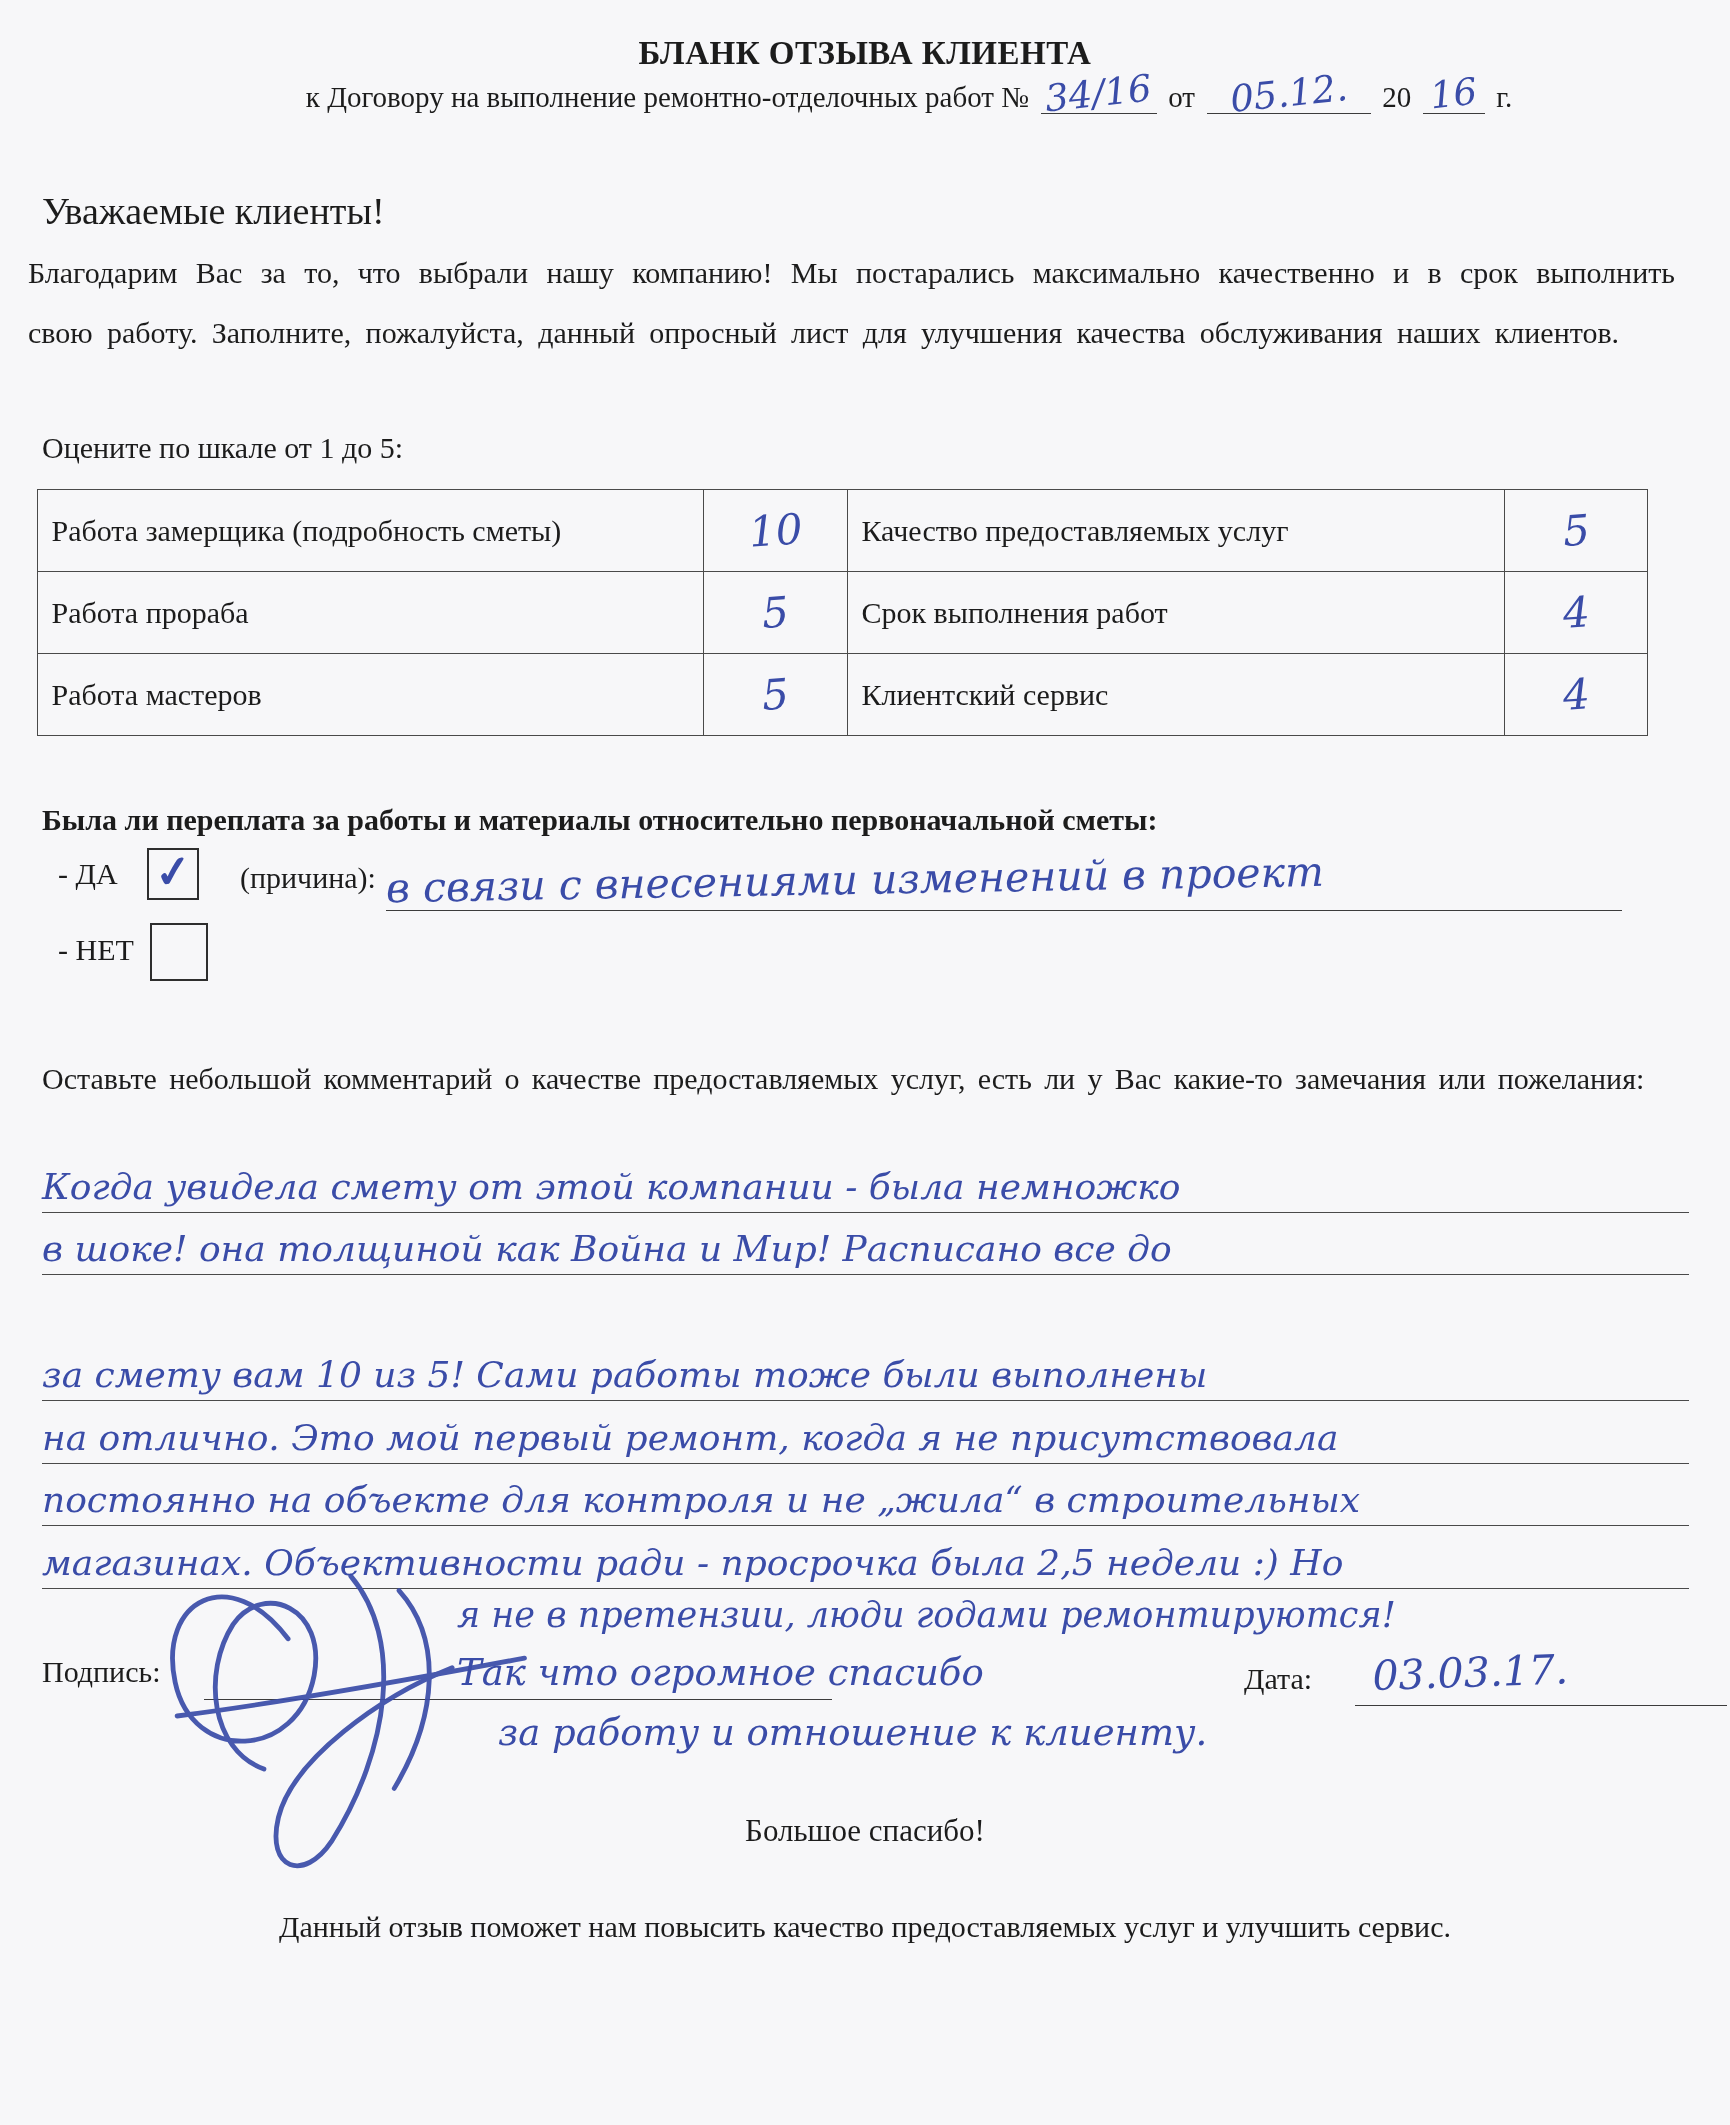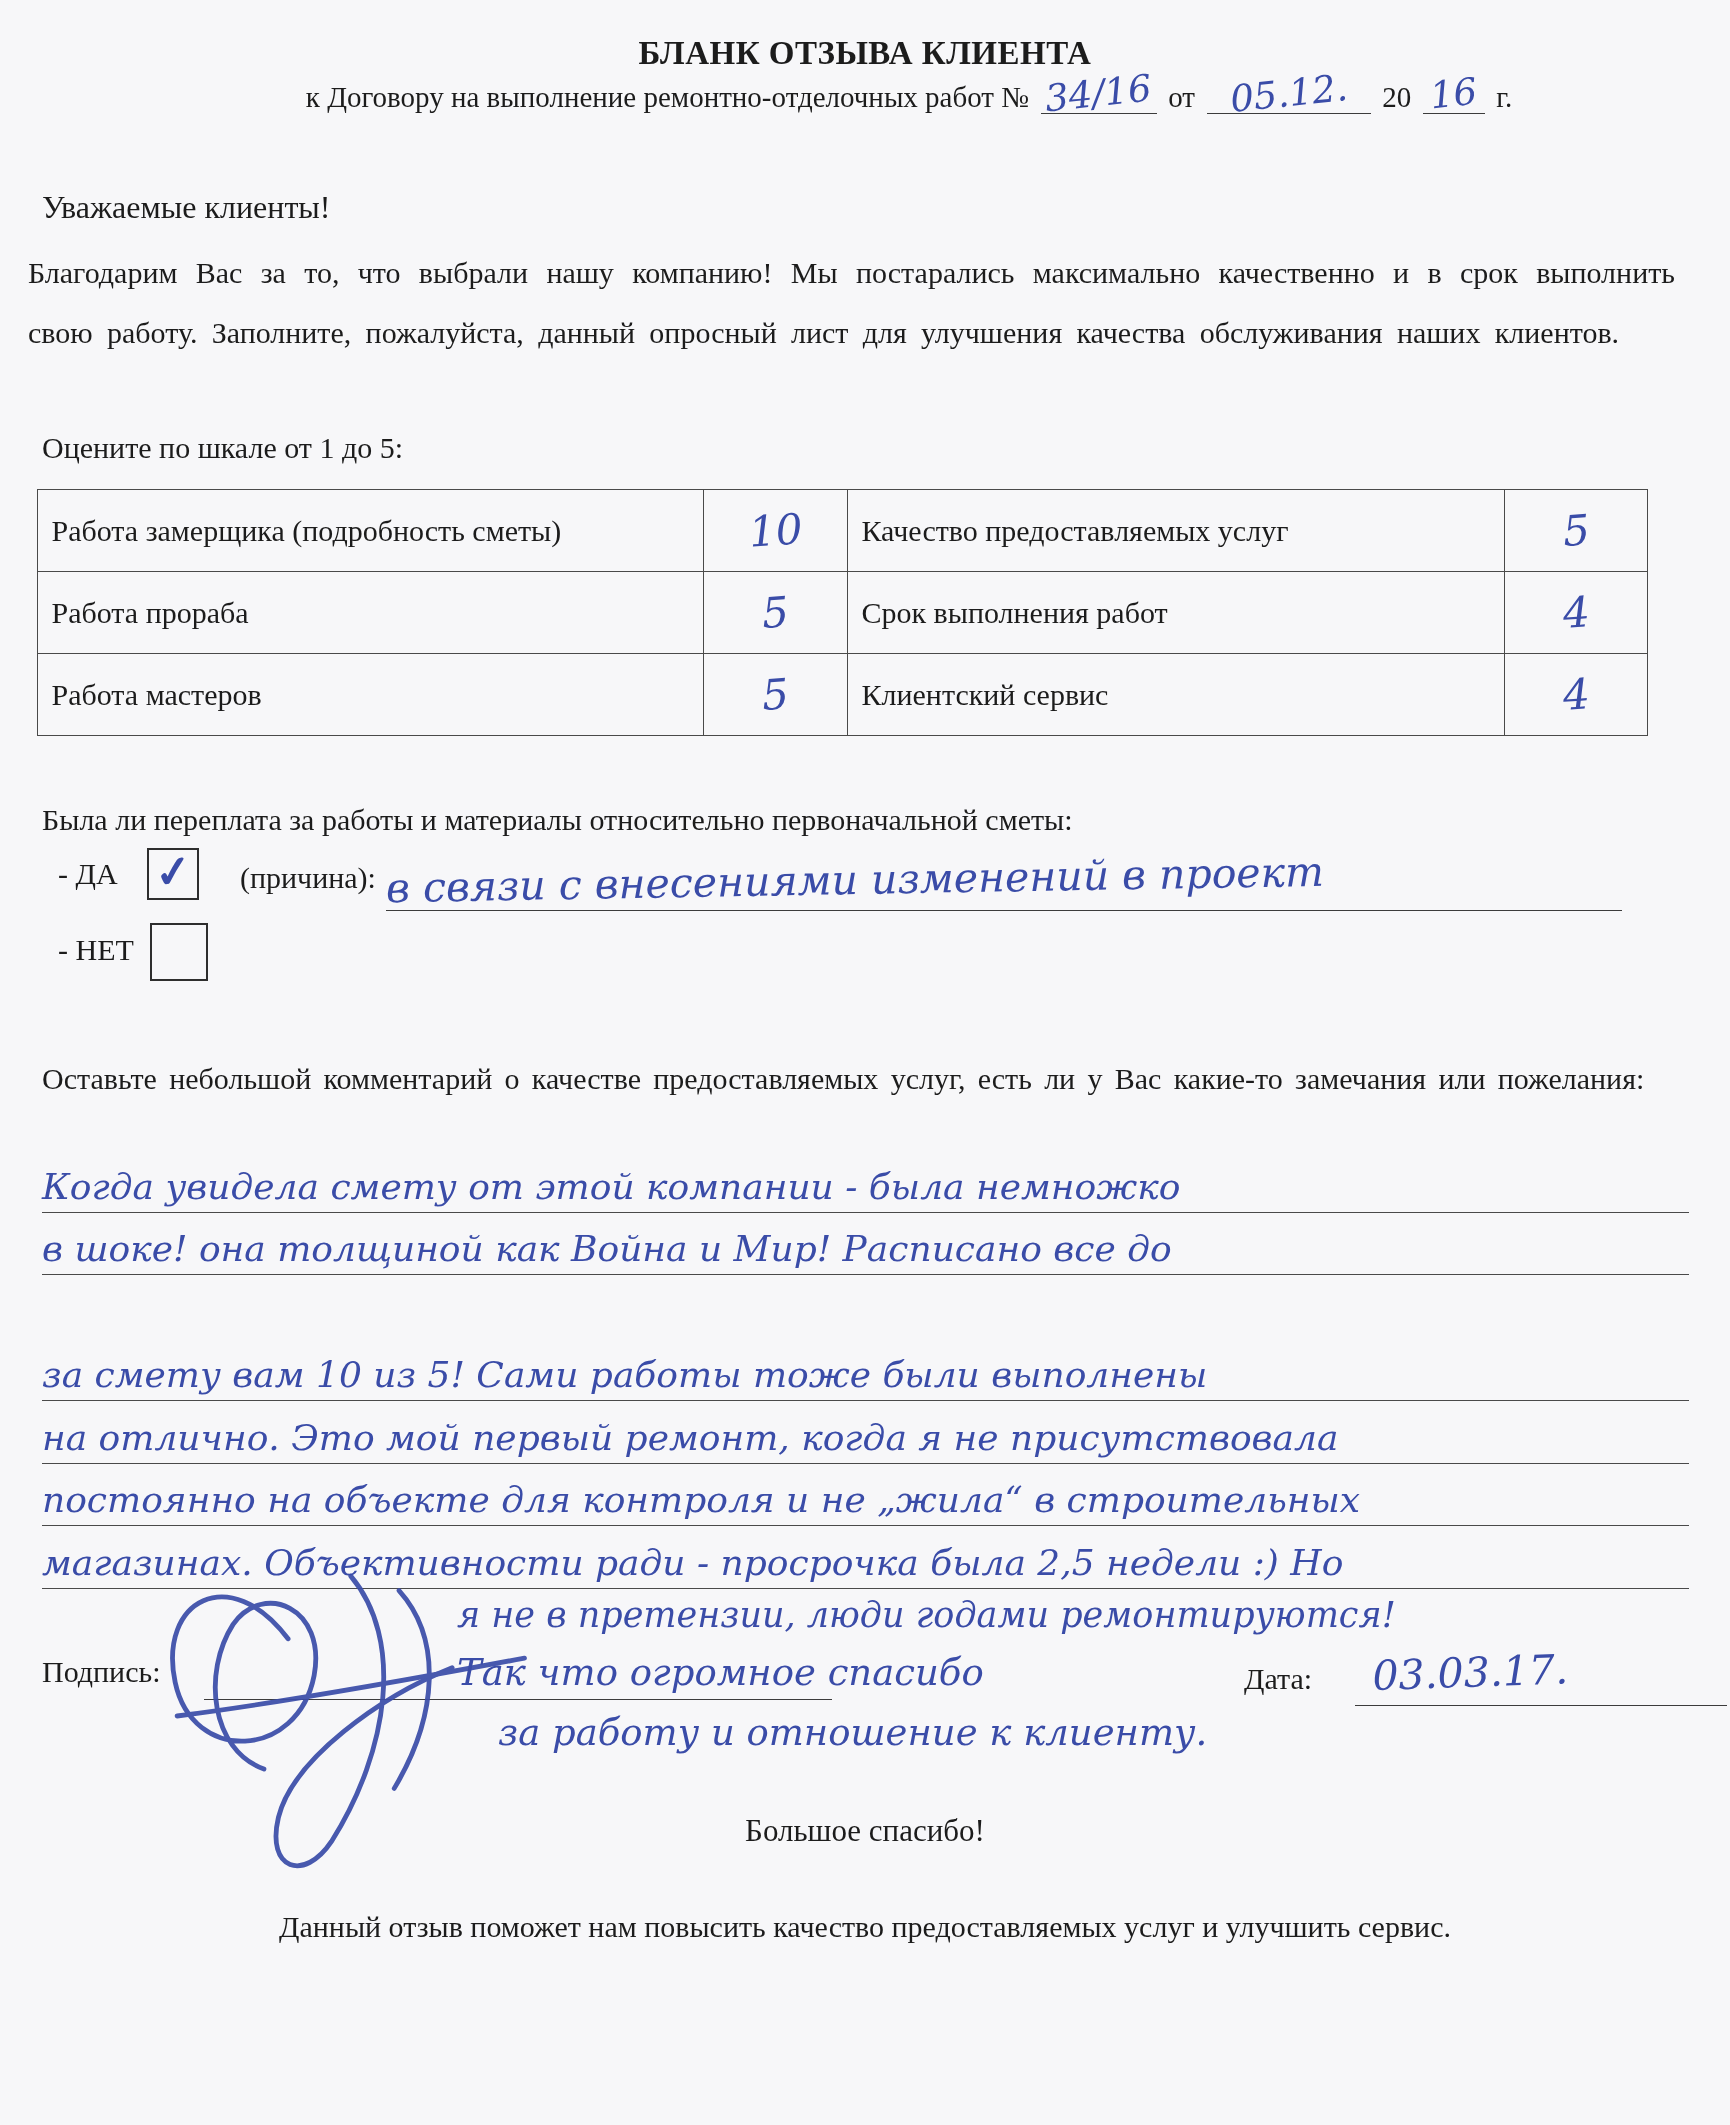--- a/index.html
+++ b/index.html
@@ -28,37 +28,37 @@
     top:79px;left:0;width:100%;
     display:flex;justify-content:center;align-items:flex-end;gap:11.6px;
     font-size:29px;
     padding-left:44px;
   }
   .blank{display:inline-block;border-bottom:1.9px solid #3c3c3c;text-align:center;}
   .blank-num{min-width:116px;}
   .blank-date{min-width:164px;}
   .blank-year{min-width:62px;}
   .hw-head{font-size:37px;line-height:29px;display:inline-block;transform:rotate(-6deg);}
-  .greeting{top:189px;left:42px;font-size:32px;}
+  .greeting{top:189px;left:42px;font-size:38px;}
   .body-par{
     top:243px;left:28px;width:1647px;
     font-size:30px;line-height:60px;text-align:justify;word-spacing:6.8px;
   }
   .scale-prompt{top:431px;left:42px;font-size:30px;}
   table.ratings{
     position:absolute;top:489px;left:37px;
     border-collapse:collapse;table-layout:fixed;width:1610px;
   }
   table.ratings td{
     border:1.9px solid #4a4a4a;height:81px;
     font-size:30px;padding:0 13.5px;background:transparent;
   }
   td.score{text-align:center;padding:0;}
   .score .hw{font-size:42px;display:inline-block;transform:rotate(-4deg);}
-  .question{top:803px;left:42px;font-size:30px;}
+  .question{top:803px;left:42px;font-size:30px;font-weight:bold;}
   .yesno-label{font-size:30px;margin-left:16px;}
   .checkbox{
     border:2.9px solid #2e2e2e;background:transparent;
     width:48px;height:48px;text-align:center;
   }
   .check{font-size:44px;line-height:46px;color:#3a4ca8;display:inline-block;transform:rotate(-6deg);font-weight:bold;}
   .reason-line{border-bottom:1.9px solid #3c3c3c;}
   .comment-prompt{
     top:1049px;left:42px;width:1647px;
     font-size:30px;line-height:60px;text-align:justify;word-spacing:4.8px;

